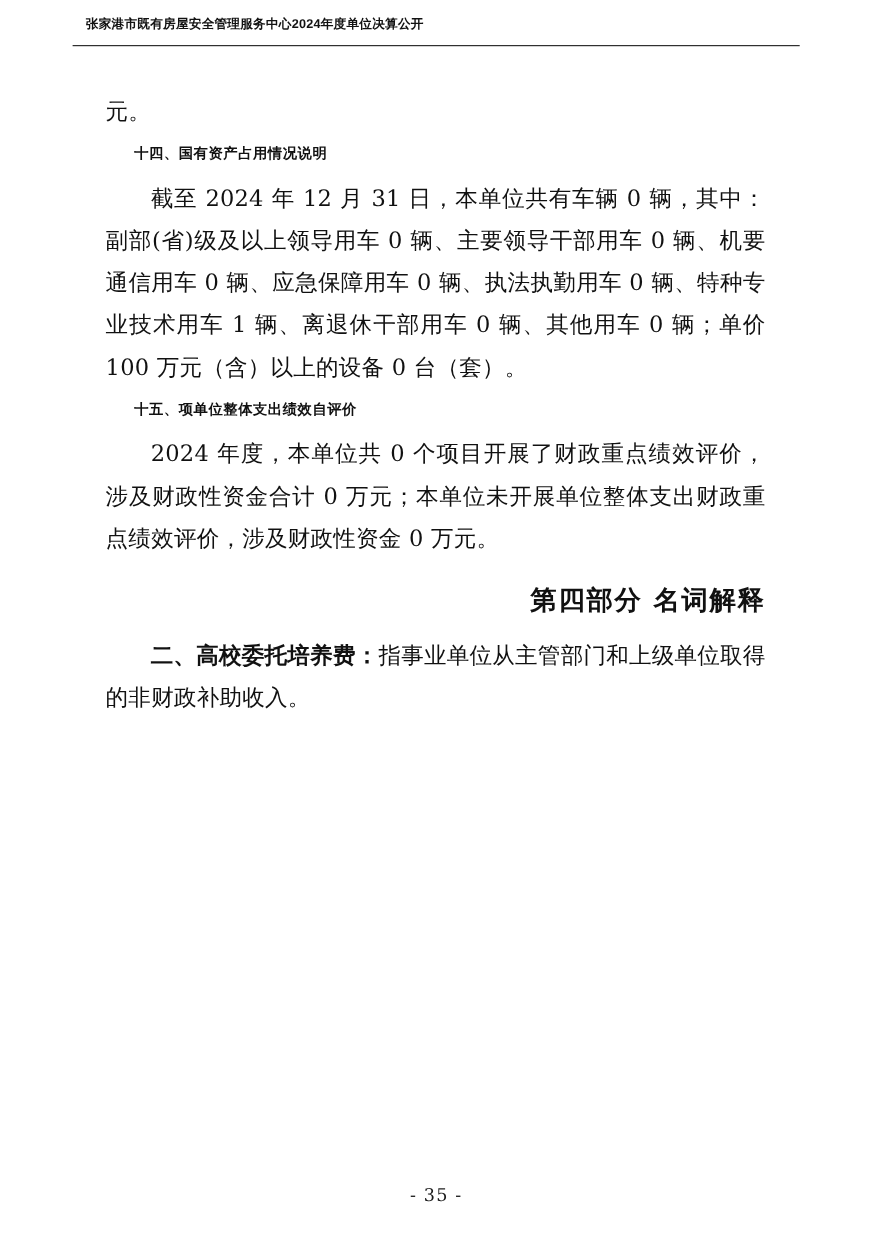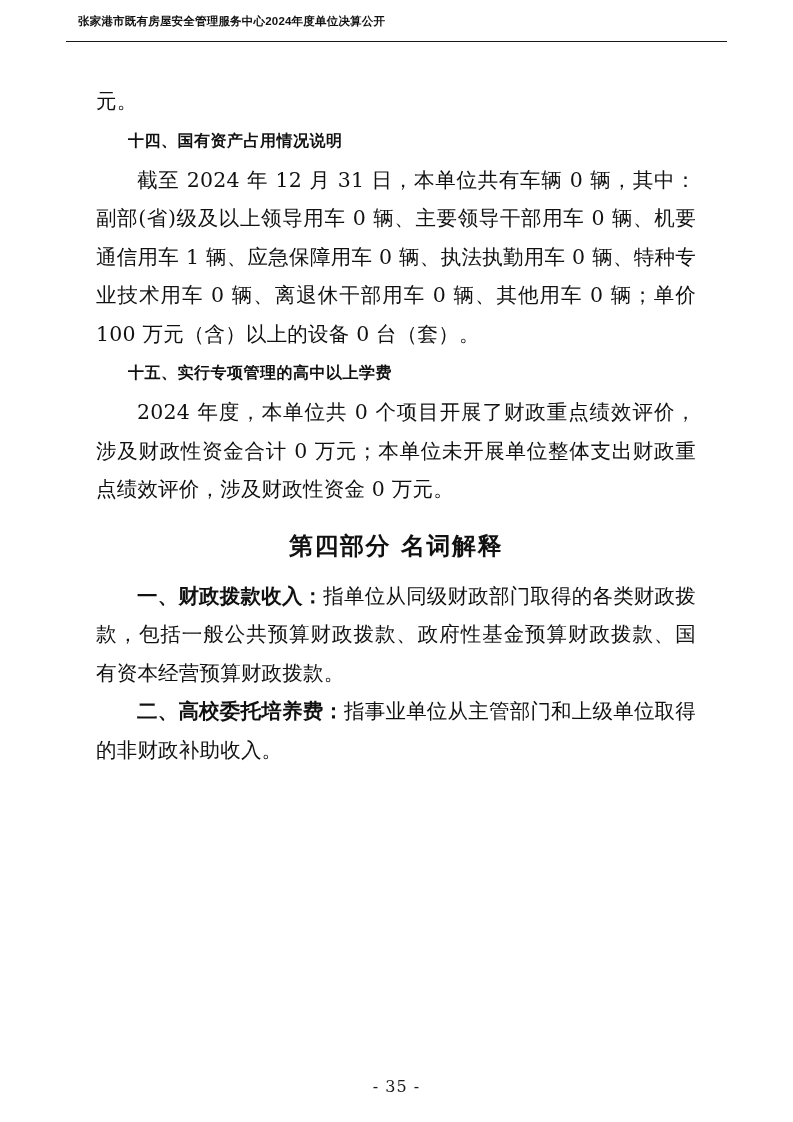--- a/index.html
+++ b/index.html
@@ -55,32 +55,32 @@
     text-align: justify;
     text-justify: inter-ideograph;
     letter-spacing: 0.2px;
   }
   .indent {
     text-indent: 2em;
   }
   .h-sec {
     font-family: "DejaVu Sans", "Liberation Sans", sans-serif;
     font-weight: bold;
-    font-size: 16px;
+    font-size: 13px;
     line-height: 40px;
     text-indent: 2em;
     margin: 0;
     letter-spacing: 0.5px;
   }
   .h-part {
     font-family: "DejaVu Sans", "Liberation Sans", sans-serif;
     font-weight: bold;
     font-size: 24px;
     line-height: 58px;
-    text-align: center;
+    text-align: right;
     margin: 8px 0 2px 0;
     letter-spacing: 1.5px;
   }
   .term {
     font-family: "DejaVu Sans", "Liberation Sans", sans-serif;
     font-weight: bold;
   }
   .footer {
     position: absolute;
     bottom: 26px;
@@ -100,30 +100,29 @@
 
   <div class="header">张家港市既有房屋安全管理服务中心2024年度单位决算公开</div>
   <div class="header-rule"></div>
 
   <div class="content">
 
     <p>元。</p>
 
     <p class="h-sec">十四、国有资产占用情况说明</p>
 
-    <p class="indent">截至 2024 年 12 月 31 日，本单位共有车辆 0 辆，其中：副部(省)级及以上领导用车 0 辆、主要领导干部用车 0 辆、机要通信用车 1 辆、应急保障用车 0 辆、执法执勤用车 0 辆、特种专业技术用车 0 辆、离退休干部用车 0 辆、其他用车 0 辆；单价 100 万元（含）以上的设备 0 台（套）。</p>
+    <p class="indent">截至 2024 年 12 月 31 日，本单位共有车辆 0 辆，其中：副部(省)级及以上领导用车 0 辆、主要领导干部用车 0 辆、机要通信用车 0 辆、应急保障用车 0 辆、执法执勤用车 0 辆、特种专业技术用车 1 辆、离退休干部用车 0 辆、其他用车 0 辆；单价 100 万元（含）以上的设备 0 台（套）。</p>
 
-    <p class="h-sec">十五、实行专项管理的高中以上学费</p>
+    <p class="h-sec">十五、项单位整体支出绩效自评价</p>
 
     <p class="indent">2024 年度，本单位共 0 个项目开展了财政重点绩效评价，涉及财政性资金合计 0 万元；本单位未开展单位整体支出财政重点绩效评价，涉及财政性资金 0 万元。</p>
 
 
     <p class="h-part">第四部分 名词解释</p>
 
-    <p class="indent"><span class="term">一、财政拨款收入：</span><span>指单位从同级财政部门取得的各类财政拨款，包括一般公共预算财政拨款、政府性基金预算财政拨款、国有资本经营预算财政拨款。</span></p>
 
     <p class="indent"><span class="term">二、高校委托培养费：</span><span>指事业单位从主管部门和上级单位取得的非财政补助收入。</span></p>
 
 
   </div>
 
   <div class="footer">- 35 -</div>
 
 </div>
 

